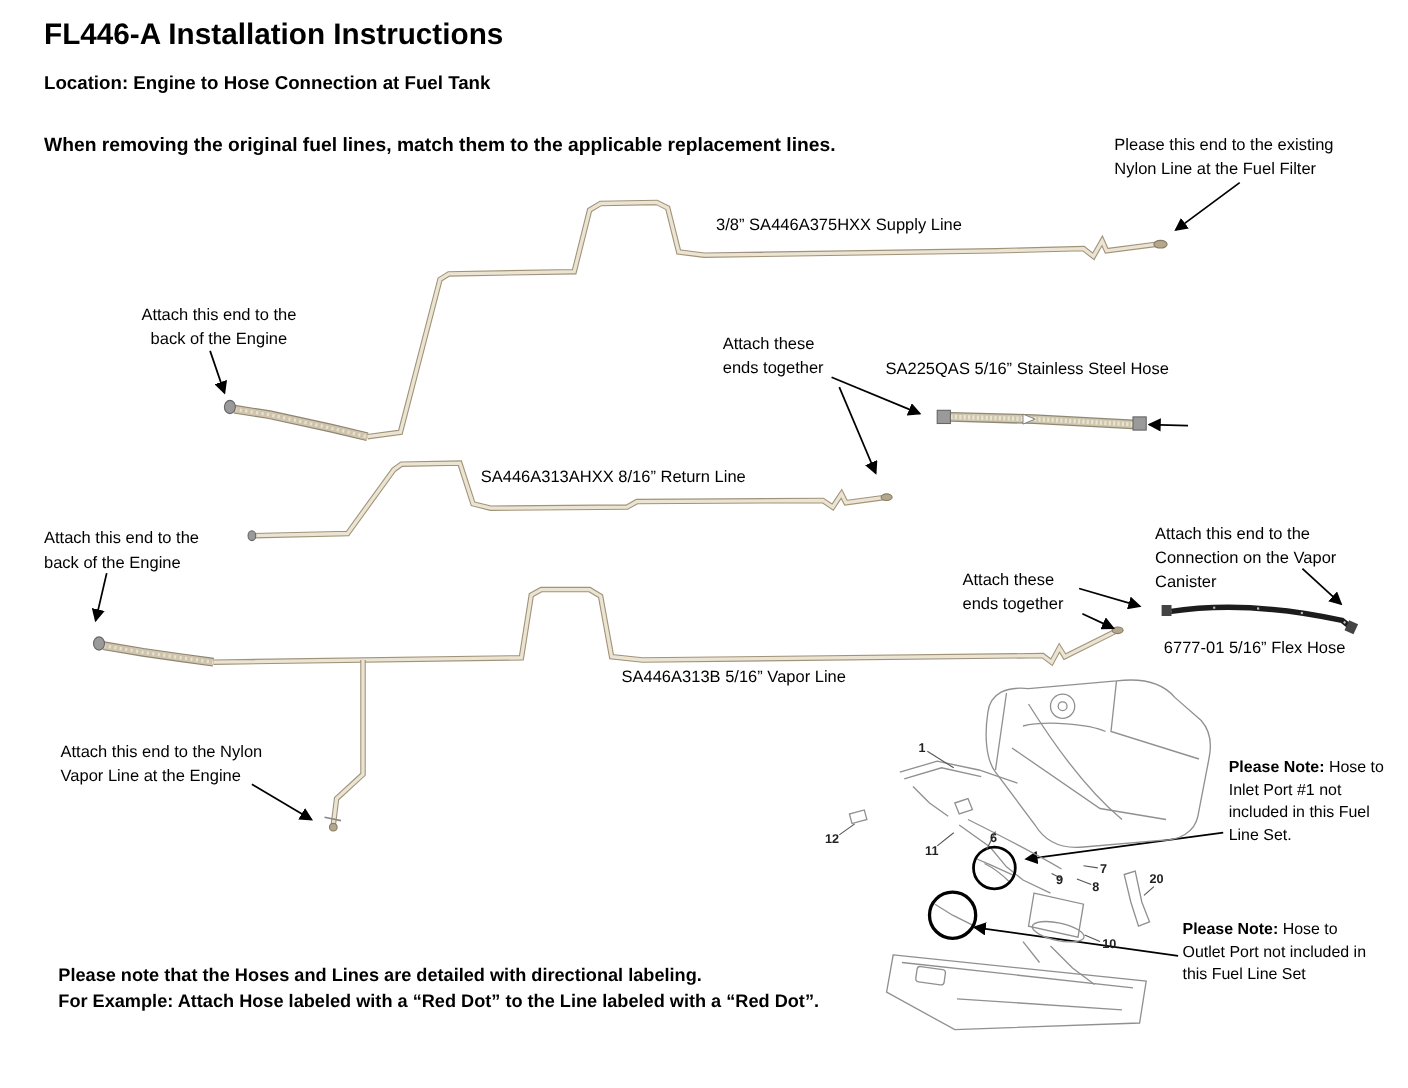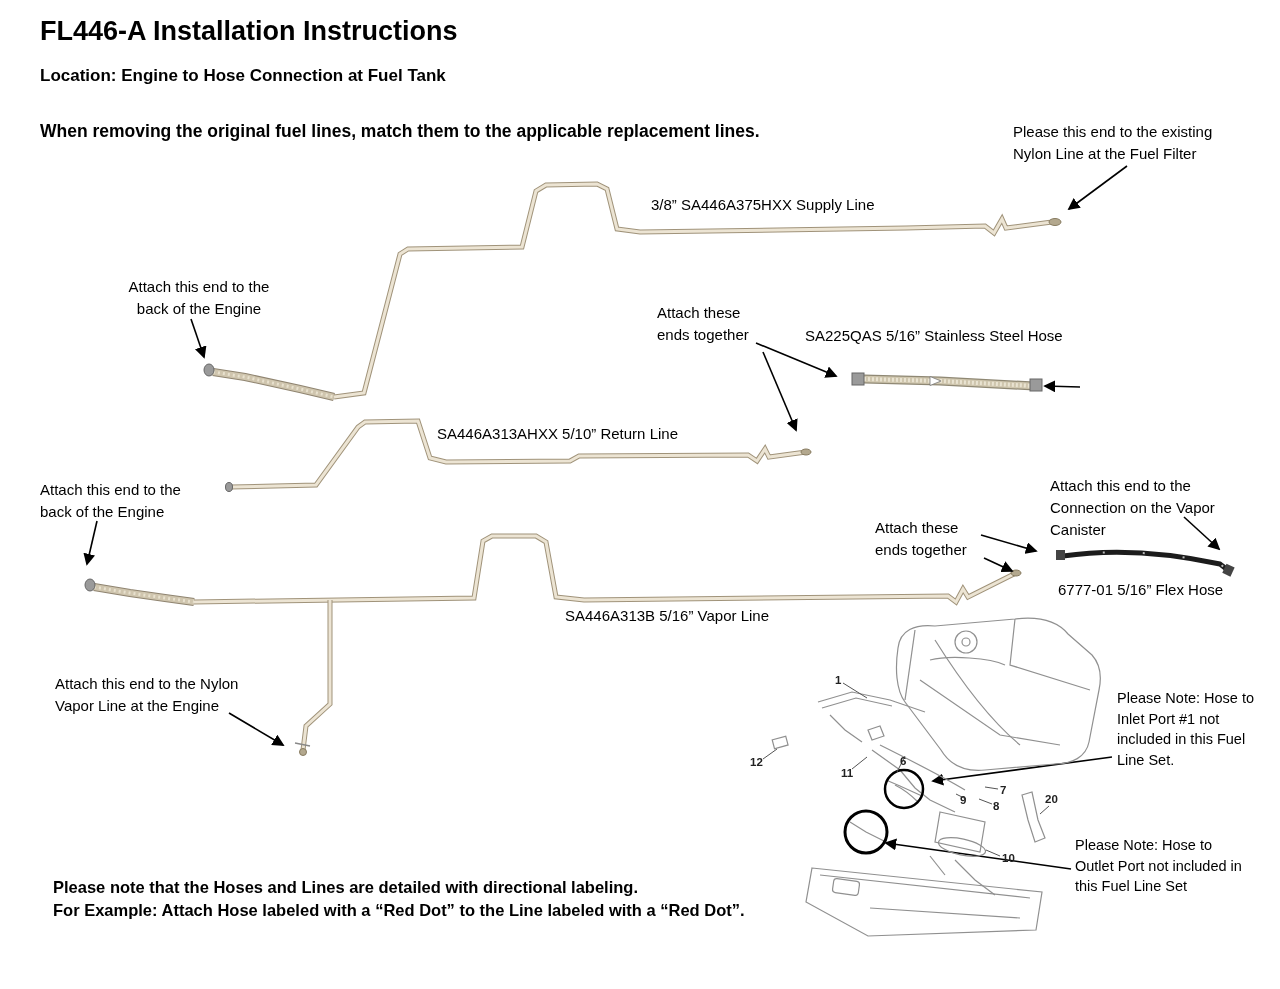--- a/index.html
+++ b/index.html
@@ -8,21 +8,21 @@
     font-family:"Liberation Sans", sans-serif; color:#000; overflow:hidden;
   }
   svg.layer { position:absolute; left:0; top:0; }
   .txt { position:absolute; }
   .title { font-size:27px; font-weight:bold; letter-spacing:0; }
   .subtitle { font-size:17px; font-weight:bold; }
   .intro { font-size:17.5px; font-weight:bold; }
   .anno { font-size:15px; line-height:1.45; }
   .plabel { font-size:15px; white-space:nowrap; }
   .note { font-size:14.5px; line-height:1.42; }
-  .note b { font-weight:normal; }
+  .note b { font-weight:bold; }
   .footer { font-size:16.5px; font-weight:bold; white-space:nowrap;margin-left:20px; }
   .center { text-align:center; }
 </style>
 </head>
 <body>
 
 <div class="canvas">
 
   <svg class="layer" width="1280" height="989" viewBox="0 0 1280 989">
     <defs>
@@ -159,21 +159,21 @@
 
   <div class="txt plabel" style="left:632px; top:196px;margin-left:19px;">3/8” SA446A375HXX Supply Line</div>
 
   <div class="txt anno center" style="left:118px; top:276px; width:162px;">Attach this end to the back of the Engine</div>
 
   <div class="txt anno" style="left:657px; top:302px; width:112px;">Attach these ends together</div>
 
   <div class="txt plabel" style="left:805px; top:327px;">SA225QAS 5/16” Stainless Steel Hose</div>
 
 
-  <div class="txt plabel" style="left:437px; top:425px;">SA446A313AHXX 5/10” Return Line</div>
+  <div class="txt plabel" style="left:437px; top:425px;">SA446A313AHXX 8/16” Return Line</div>
 
   <div class="txt anno" style="left:40px; top:479px; width:162px;">Attach this end to the back of the Engine</div>
 
   <div class="txt anno" style="left:1050px; top:451px; width:188px;margin-top:24px;">Attach this end to the Connection on the Vapor Canister</div>
 
   <div class="txt anno" style="left:875px; top:517px; width:112px;">Attach these ends together</div>
 
   <div class="txt plabel" style="left:565px; top:563px;margin-top:44px;">SA446A313B 5/16” Vapor Line</div>
 
   <div class="txt plabel" style="left:1058px; top:581px;">6777-01 5/16” Flex Hose</div>

